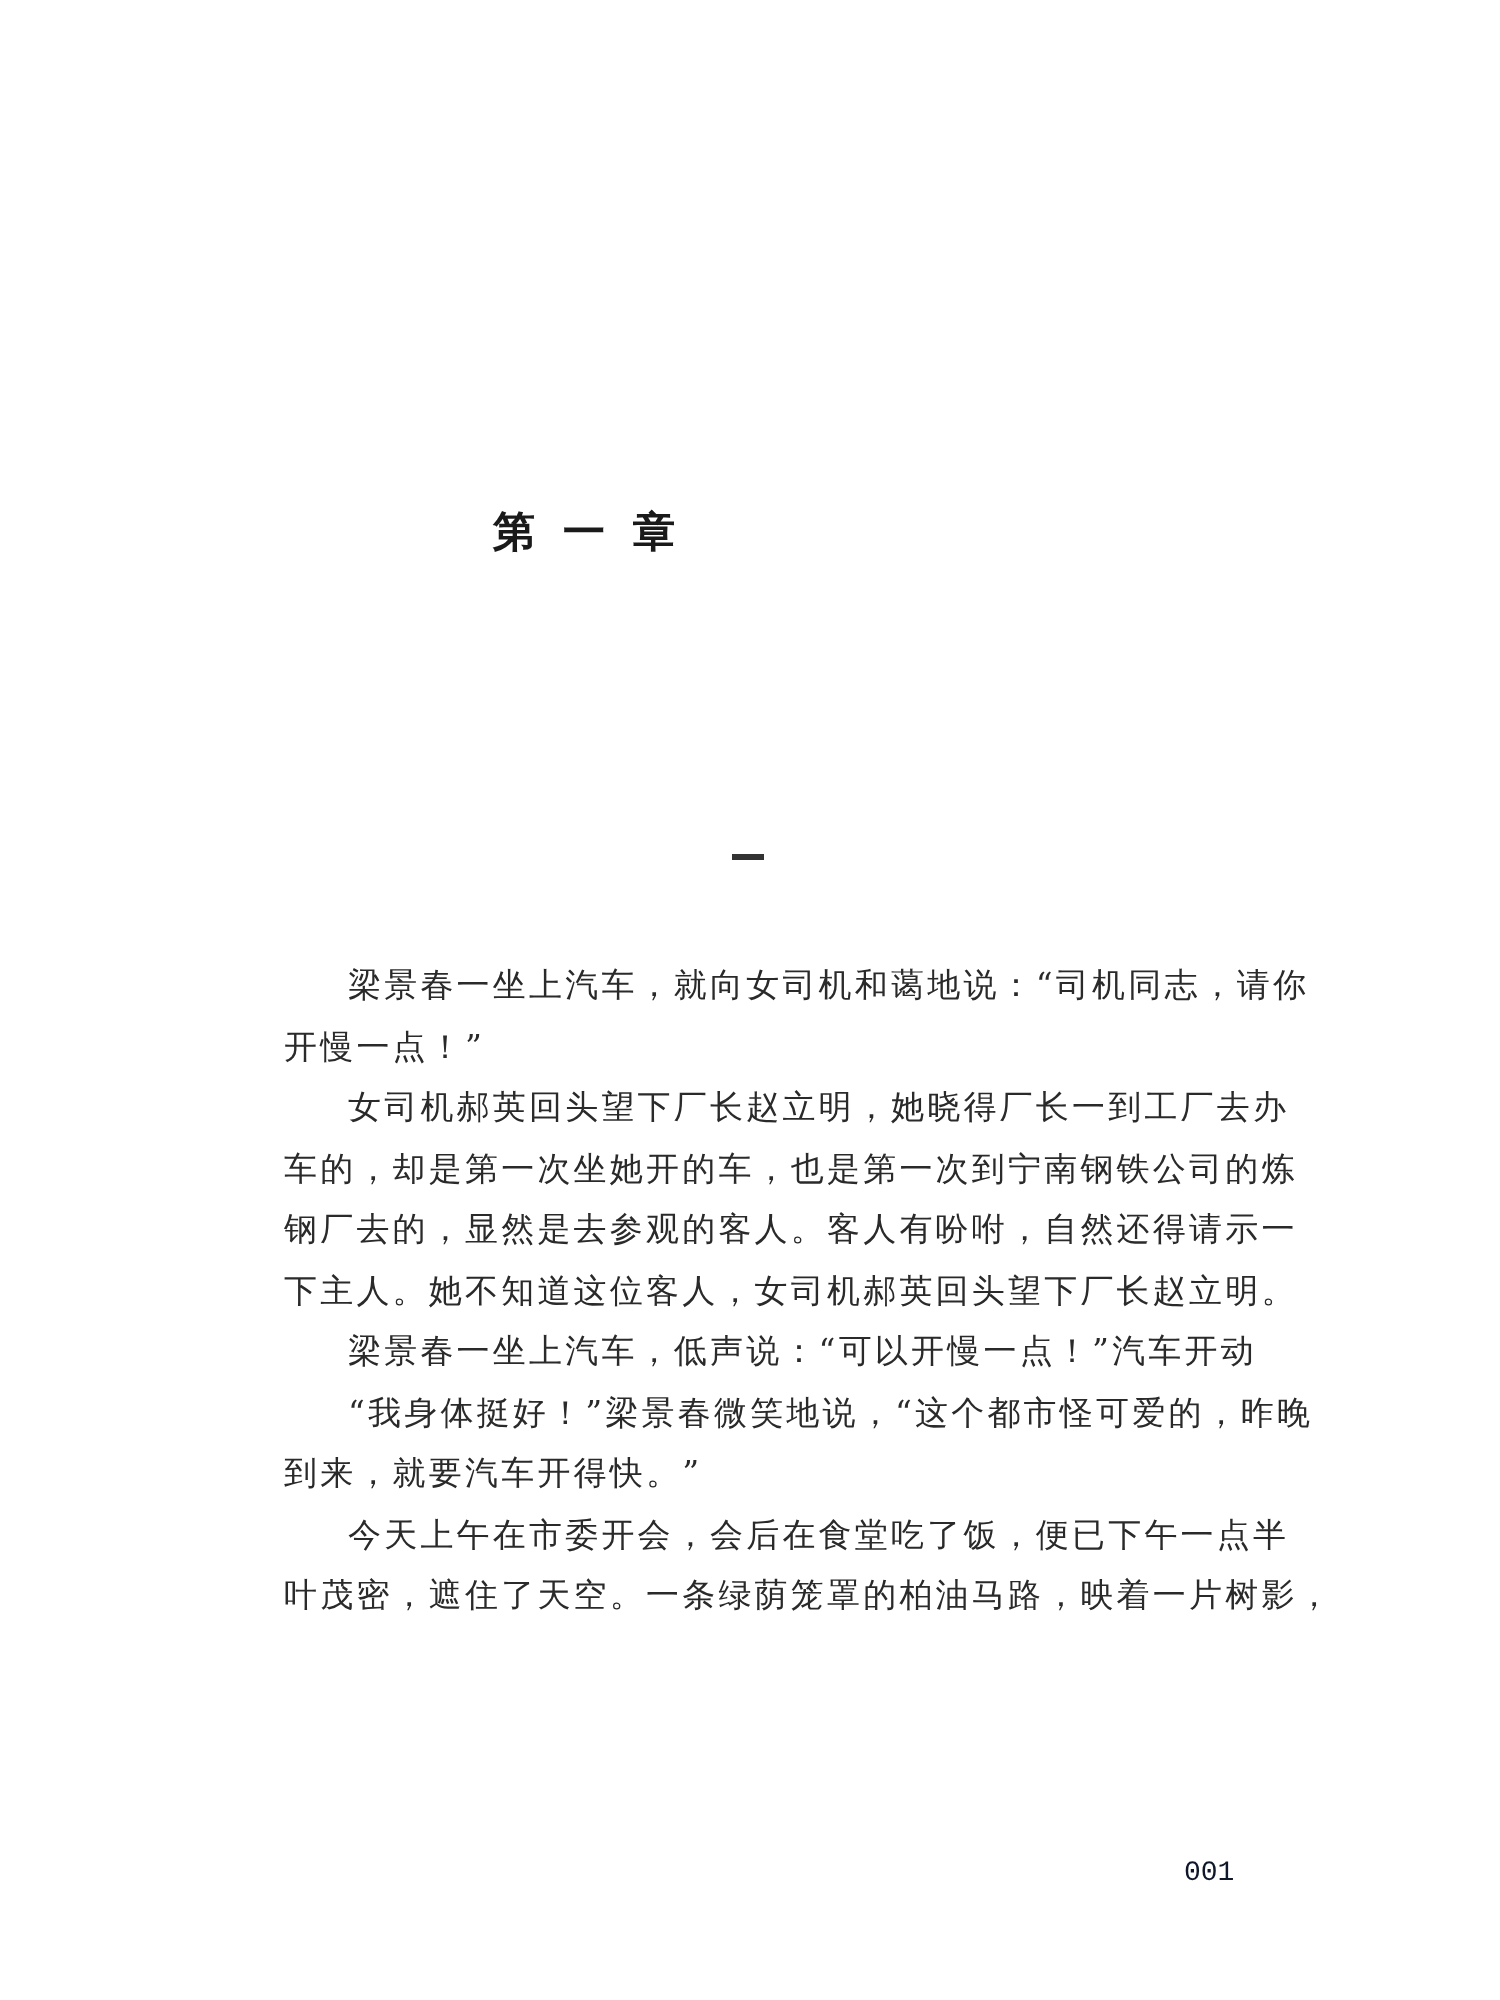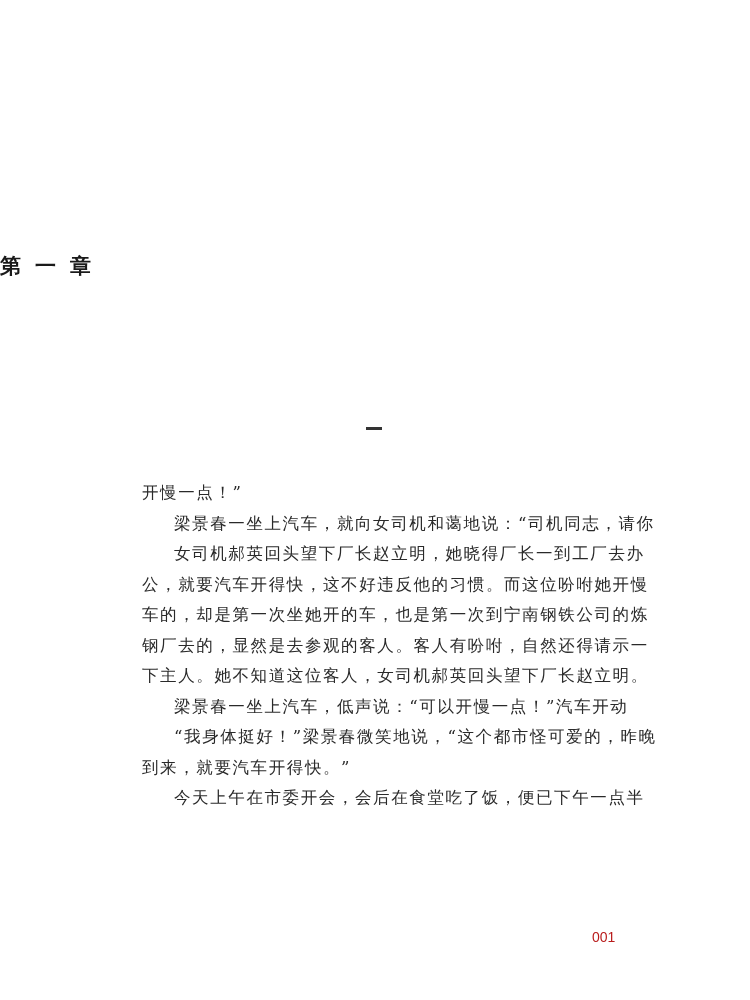--- a/index.html
+++ b/index.html
@@ -1,45 +1,45 @@
 <!DOCTYPE html>
 <html><head>
 <meta charset="utf-8">
 <style>
   html, body { margin: 0; padding: 0; background: #ffffff; }
   body { width: 750px; height: 1000px; position: relative; overflow: hidden;
          font-family: "DejaVu Serif", "Liberation Serif", serif; color: #222; }
-  .chapter-title { position: absolute; top: 252px; left: 0; width: 598px; 
+  .chapter-title { position: absolute; top: 252px; left: 0; width: 598px; text-align: center;
          font-size: 21px; font-weight: bold; letter-spacing: 14px; color: #1a1a1a; }
   .section-num { position: absolute; top: 427px; left: 366px; width: 16px; height: 3px; background: #333; }
   .body-text { position: absolute; top: 478px; left: 142px; width: 470px; }
   .line { height: 30.5px; line-height: 30.5px; font-size: 16.5px; white-space: nowrap;
           letter-spacing: 1.6px; color: #2a2a2a; text-align: justify; text-align-last: justify; }
   .line.indent { padding-left: 32px; }
   .line.last { text-align-last: left; }
-  .page-number { position: absolute; top: 929px; left: 592px; font-family: Liberation Sans, sans-serif;
-         font-size: 14px; color: #b91c1c; text-align: center; }
+  .page-number { position: absolute; top: 929px; left: 592px; font-family: Liberation Mono, monospace;
+         font-size: 14px; color: #0f172a; text-align: center; }
 </style>
 </head>
 <body>
 
 <div class="chapter-title">第一章</div>
 <div class="section-num"></div>
 
 <div class="body-text">
+  <div class="line indent">梁景春一坐上汽车，就向女司机和蔼地说：“司机同志，请你</div>
   <div class="line last">开慢一点！”</div>
-  <div class="line indent">梁景春一坐上汽车，就向女司机和蔼地说：“司机同志，请你</div>
 
   <div class="line indent">女司机郝英回头望下厂长赵立明，她晓得厂长一到工厂去办</div>
-  <div class="line">公，就要汽车开得快，这不好违反他的习惯。而这位吩咐她开慢</div>
   <div class="line">车的，却是第一次坐她开的车，也是第一次到宁南钢铁公司的炼</div>
   <div class="line">钢厂去的，显然是去参观的客人。客人有吩咐，自然还得请示一</div>
   <div class="line last">下主人。她不知道这位客人，女司机郝英回头望下厂长赵立明。</div>
 
   <div class="line indent">梁景春一坐上汽车，低声说：“可以开慢一点！”汽车开动</div>
 
   <div class="line indent">“我身体挺好！”梁景春微笑地说，“这个都市怪可爱的，昨晚</div>
   <div class="line last">到来，就要汽车开得快。”</div>
 
   <div class="line indent">今天上午在市委开会，会后在食堂吃了饭，便已下午一点半</div>
+  <div class="line">叶茂密，遮住了天空。一条绿荫笼罩的柏油马路，映着一片树影，</div>
 </div>
 
 <div class="page-number">001</div>
 
 </body></html>

